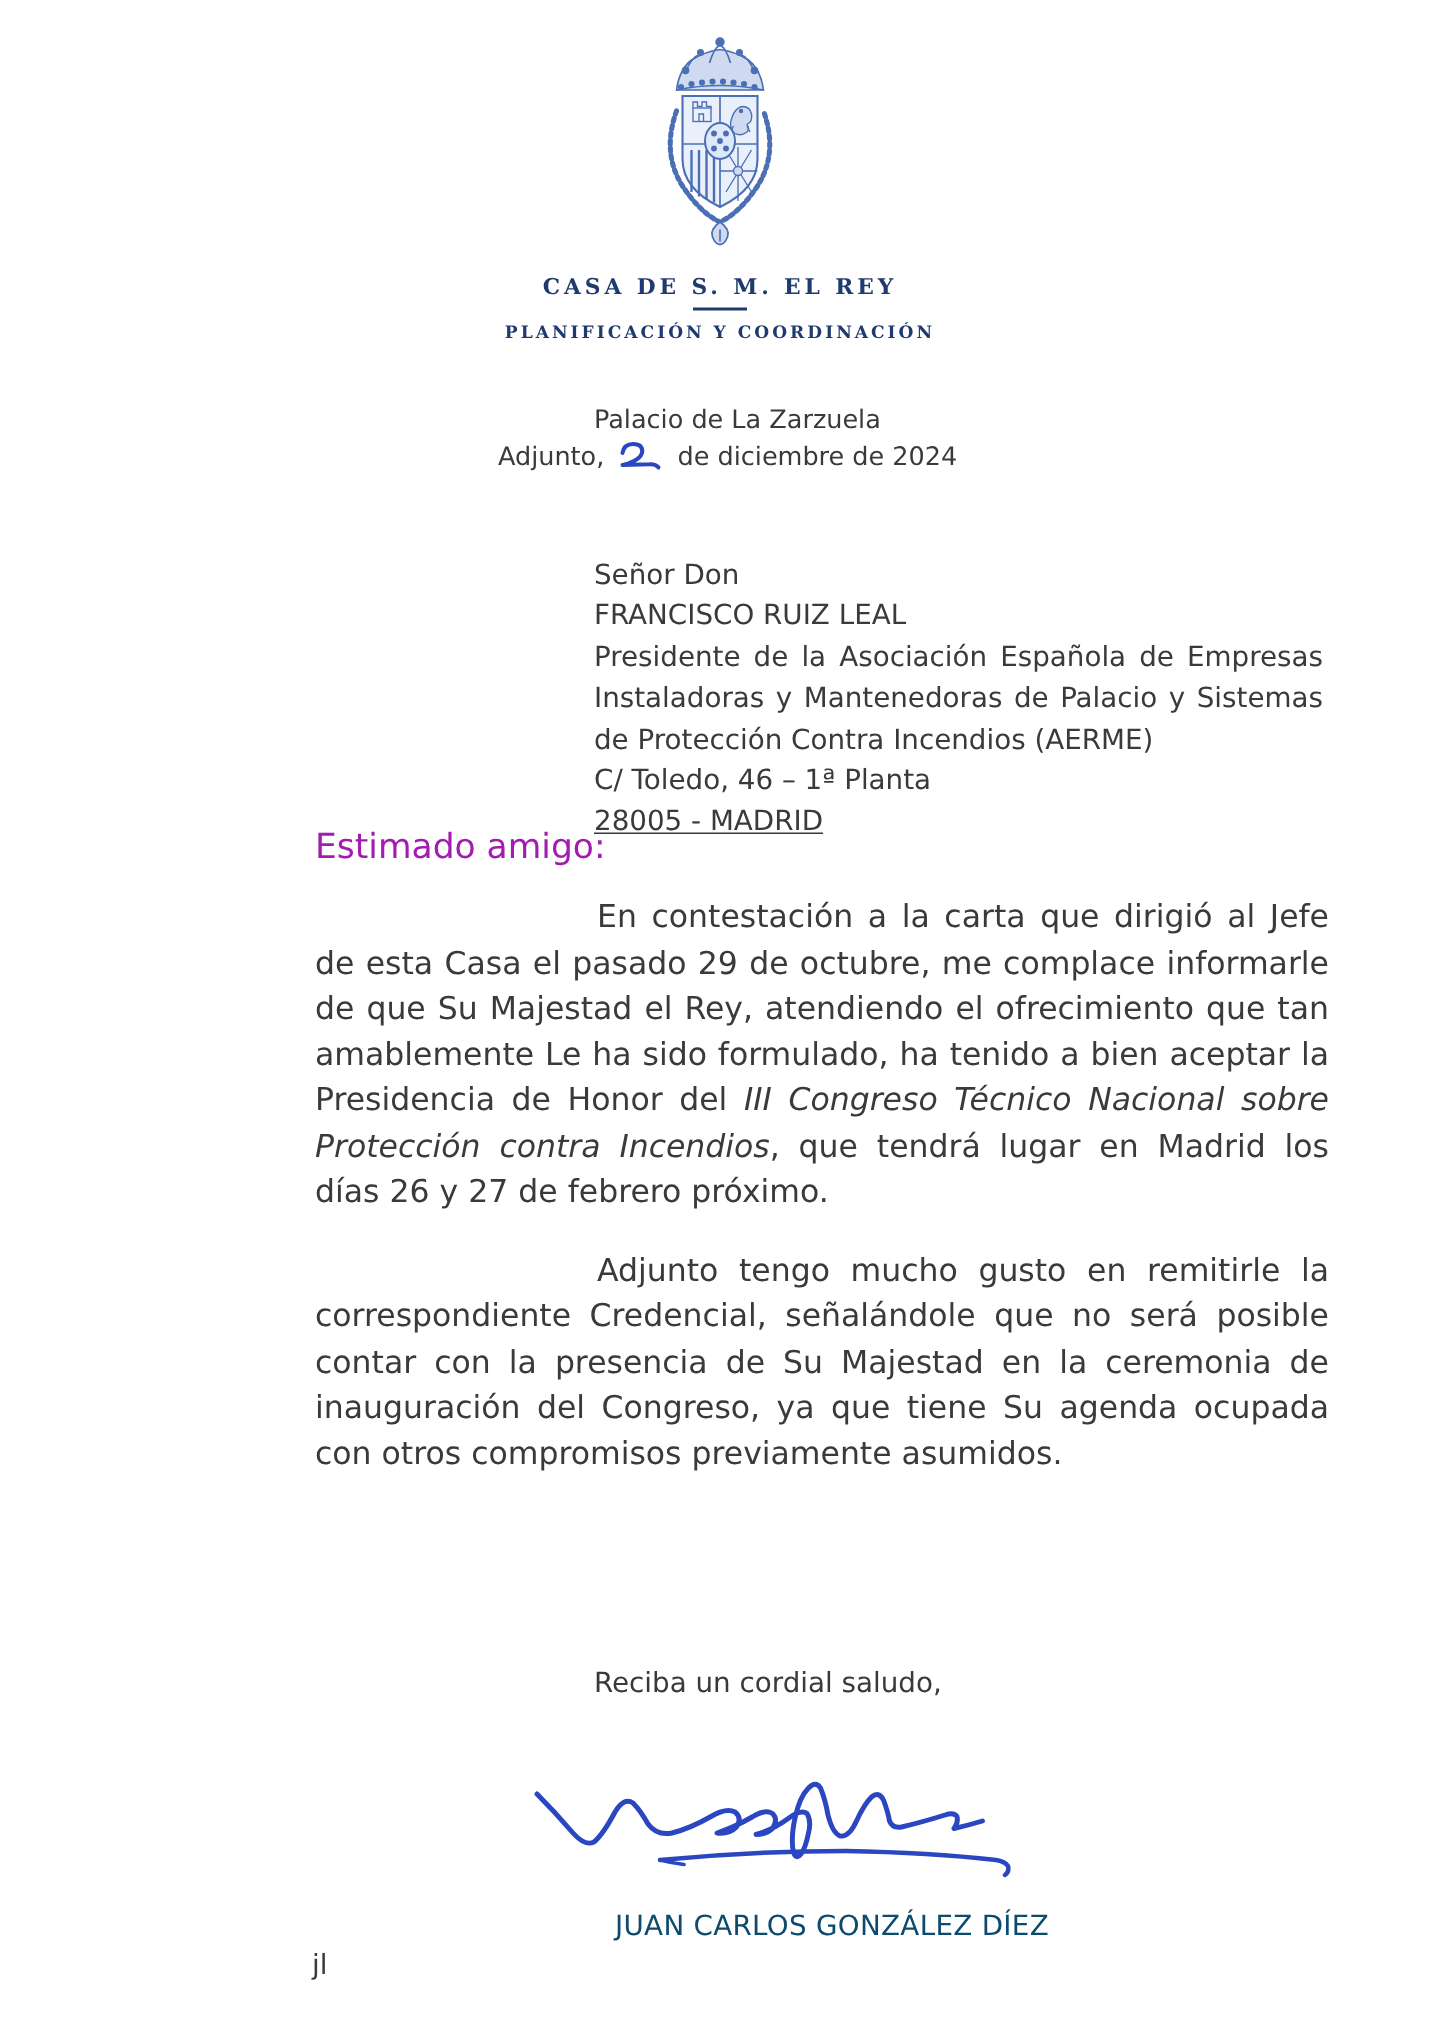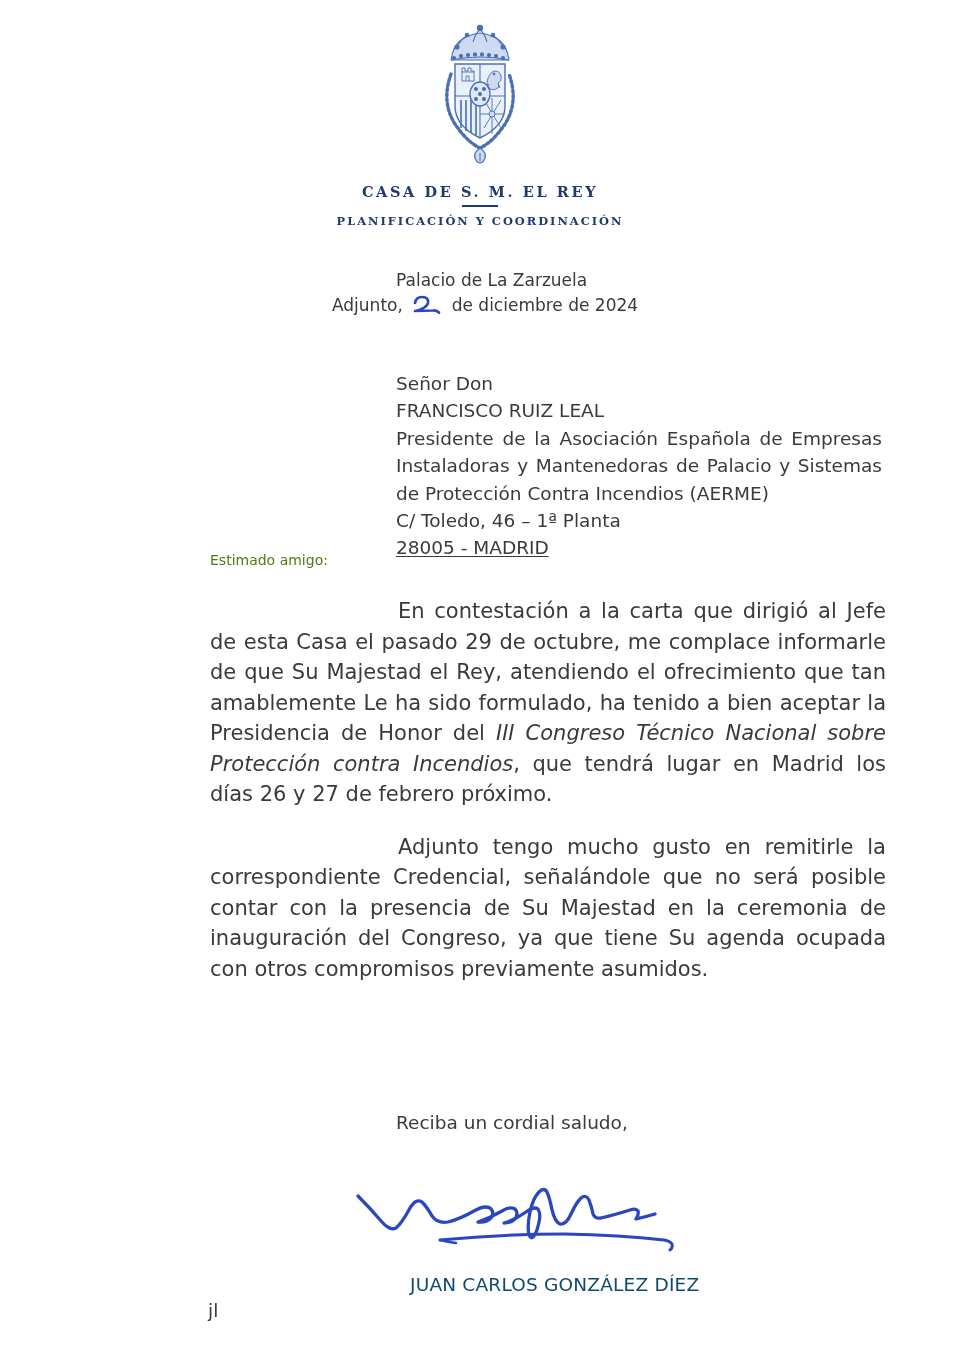--- a/index.html
+++ b/index.html
@@ -98,22 +98,22 @@
   .r-underline {
     text-decoration: underline;
     text-underline-offset: 2px;
   }
 
   
   .greeting {
     position: absolute;
     top: 552px;
     left: 210px;
-    font-size: 14px;
-    color: #4d7c0f;
+    font-size: 23px;
+    color: #a21caf;
   }
   .body-copy {
     position: absolute;
     top: 596px;
     left: 210px;
     width: 676px;
     font-size: 21px;
     color: #3a3a3a;
     line-height: 1.455;
     text-align: justify;

